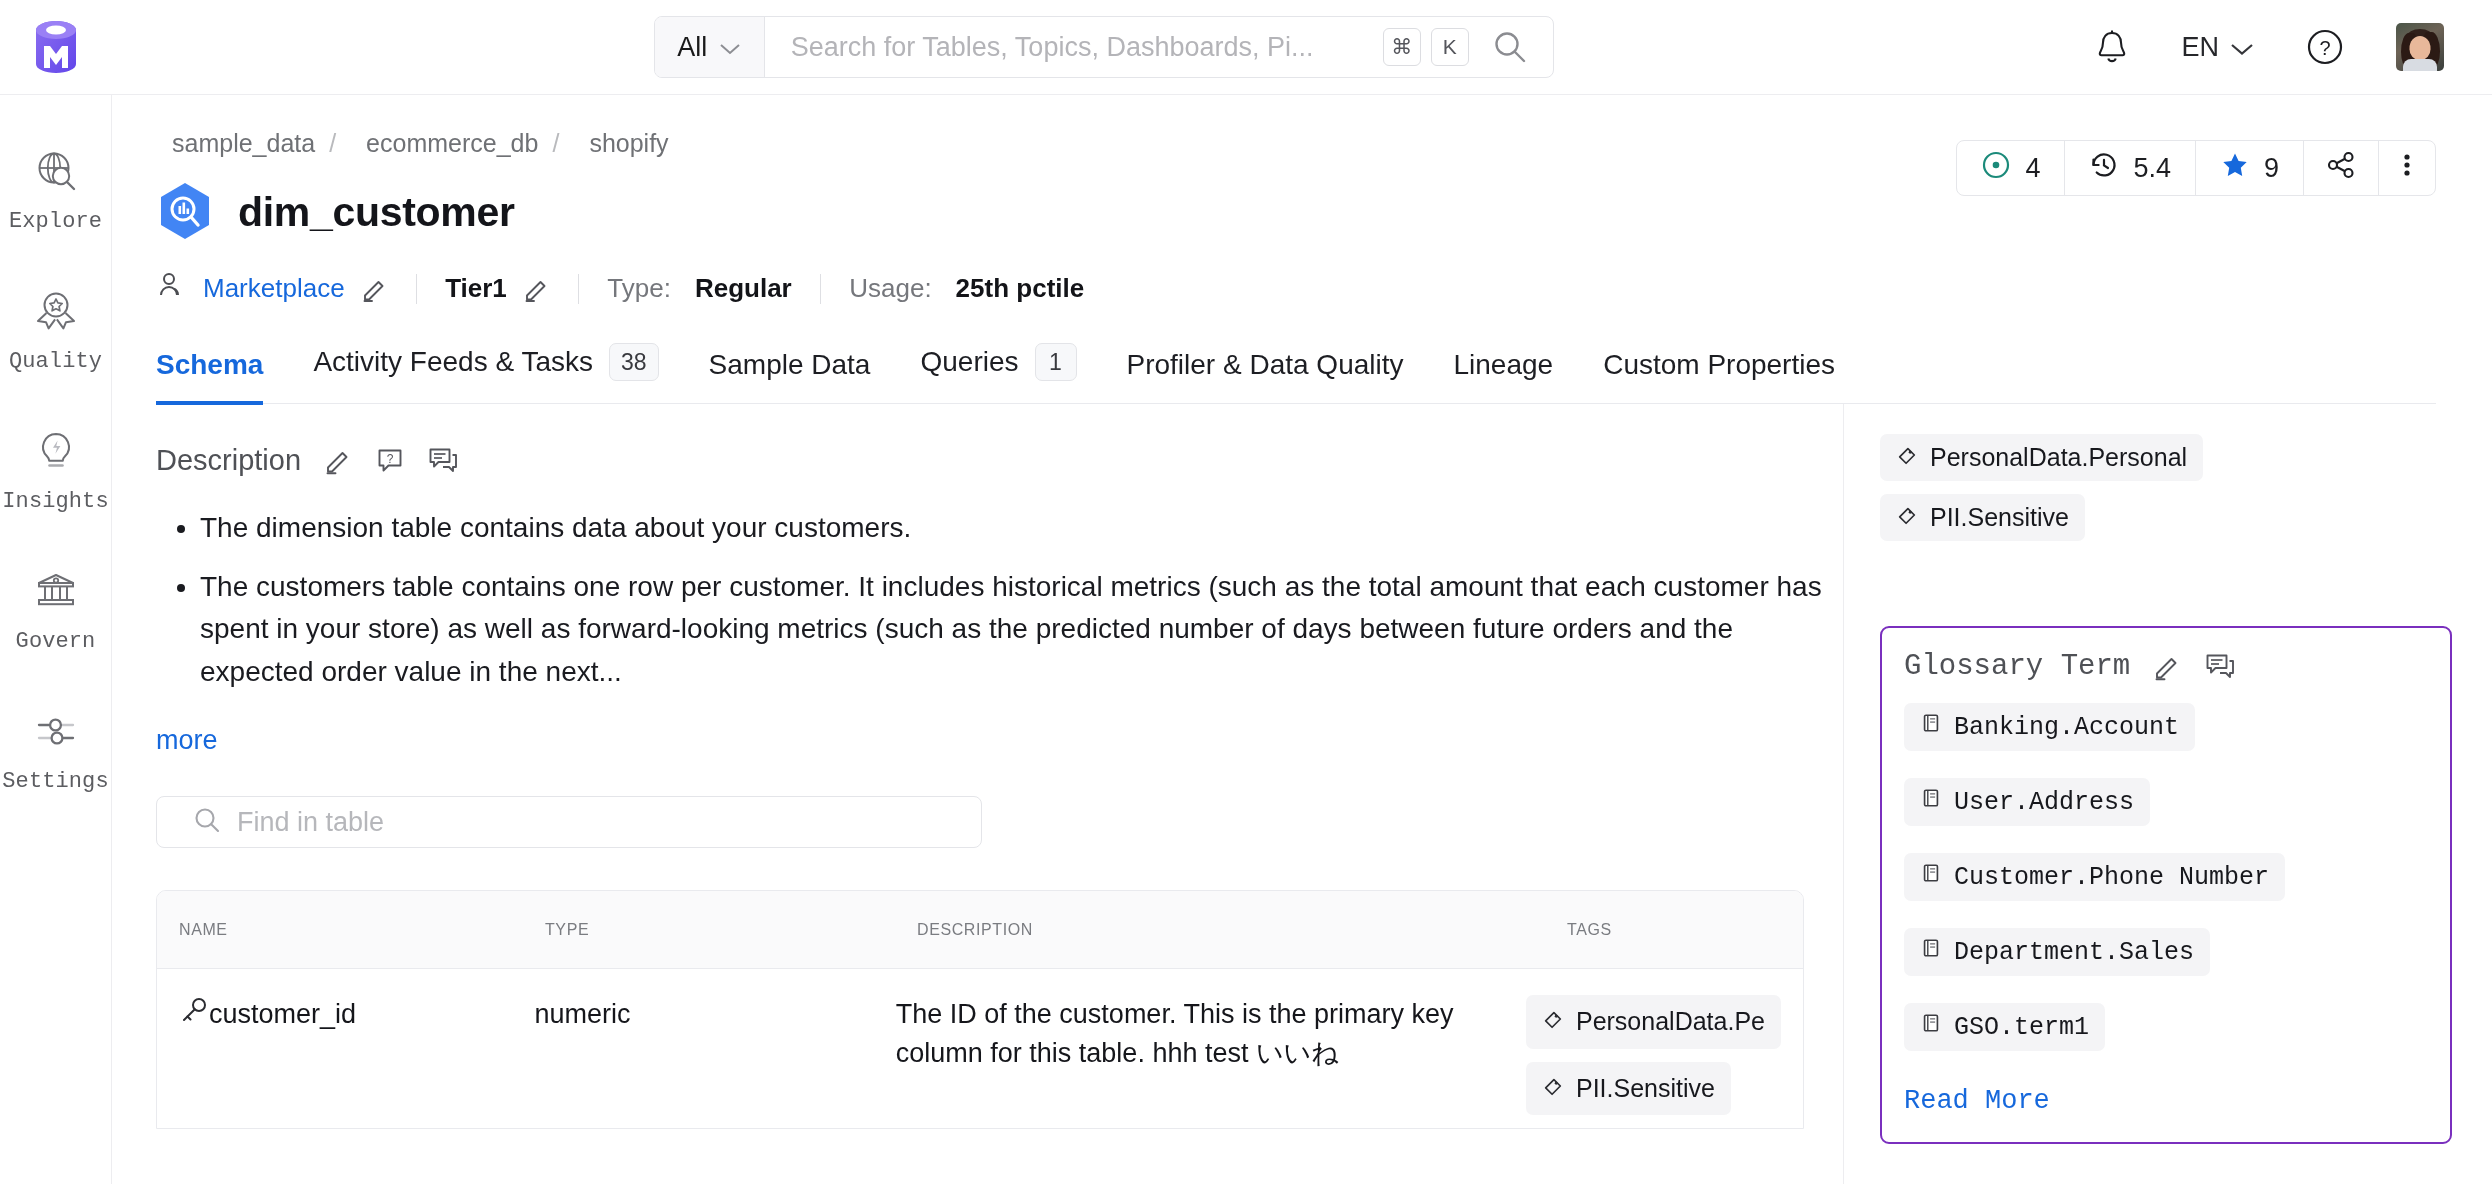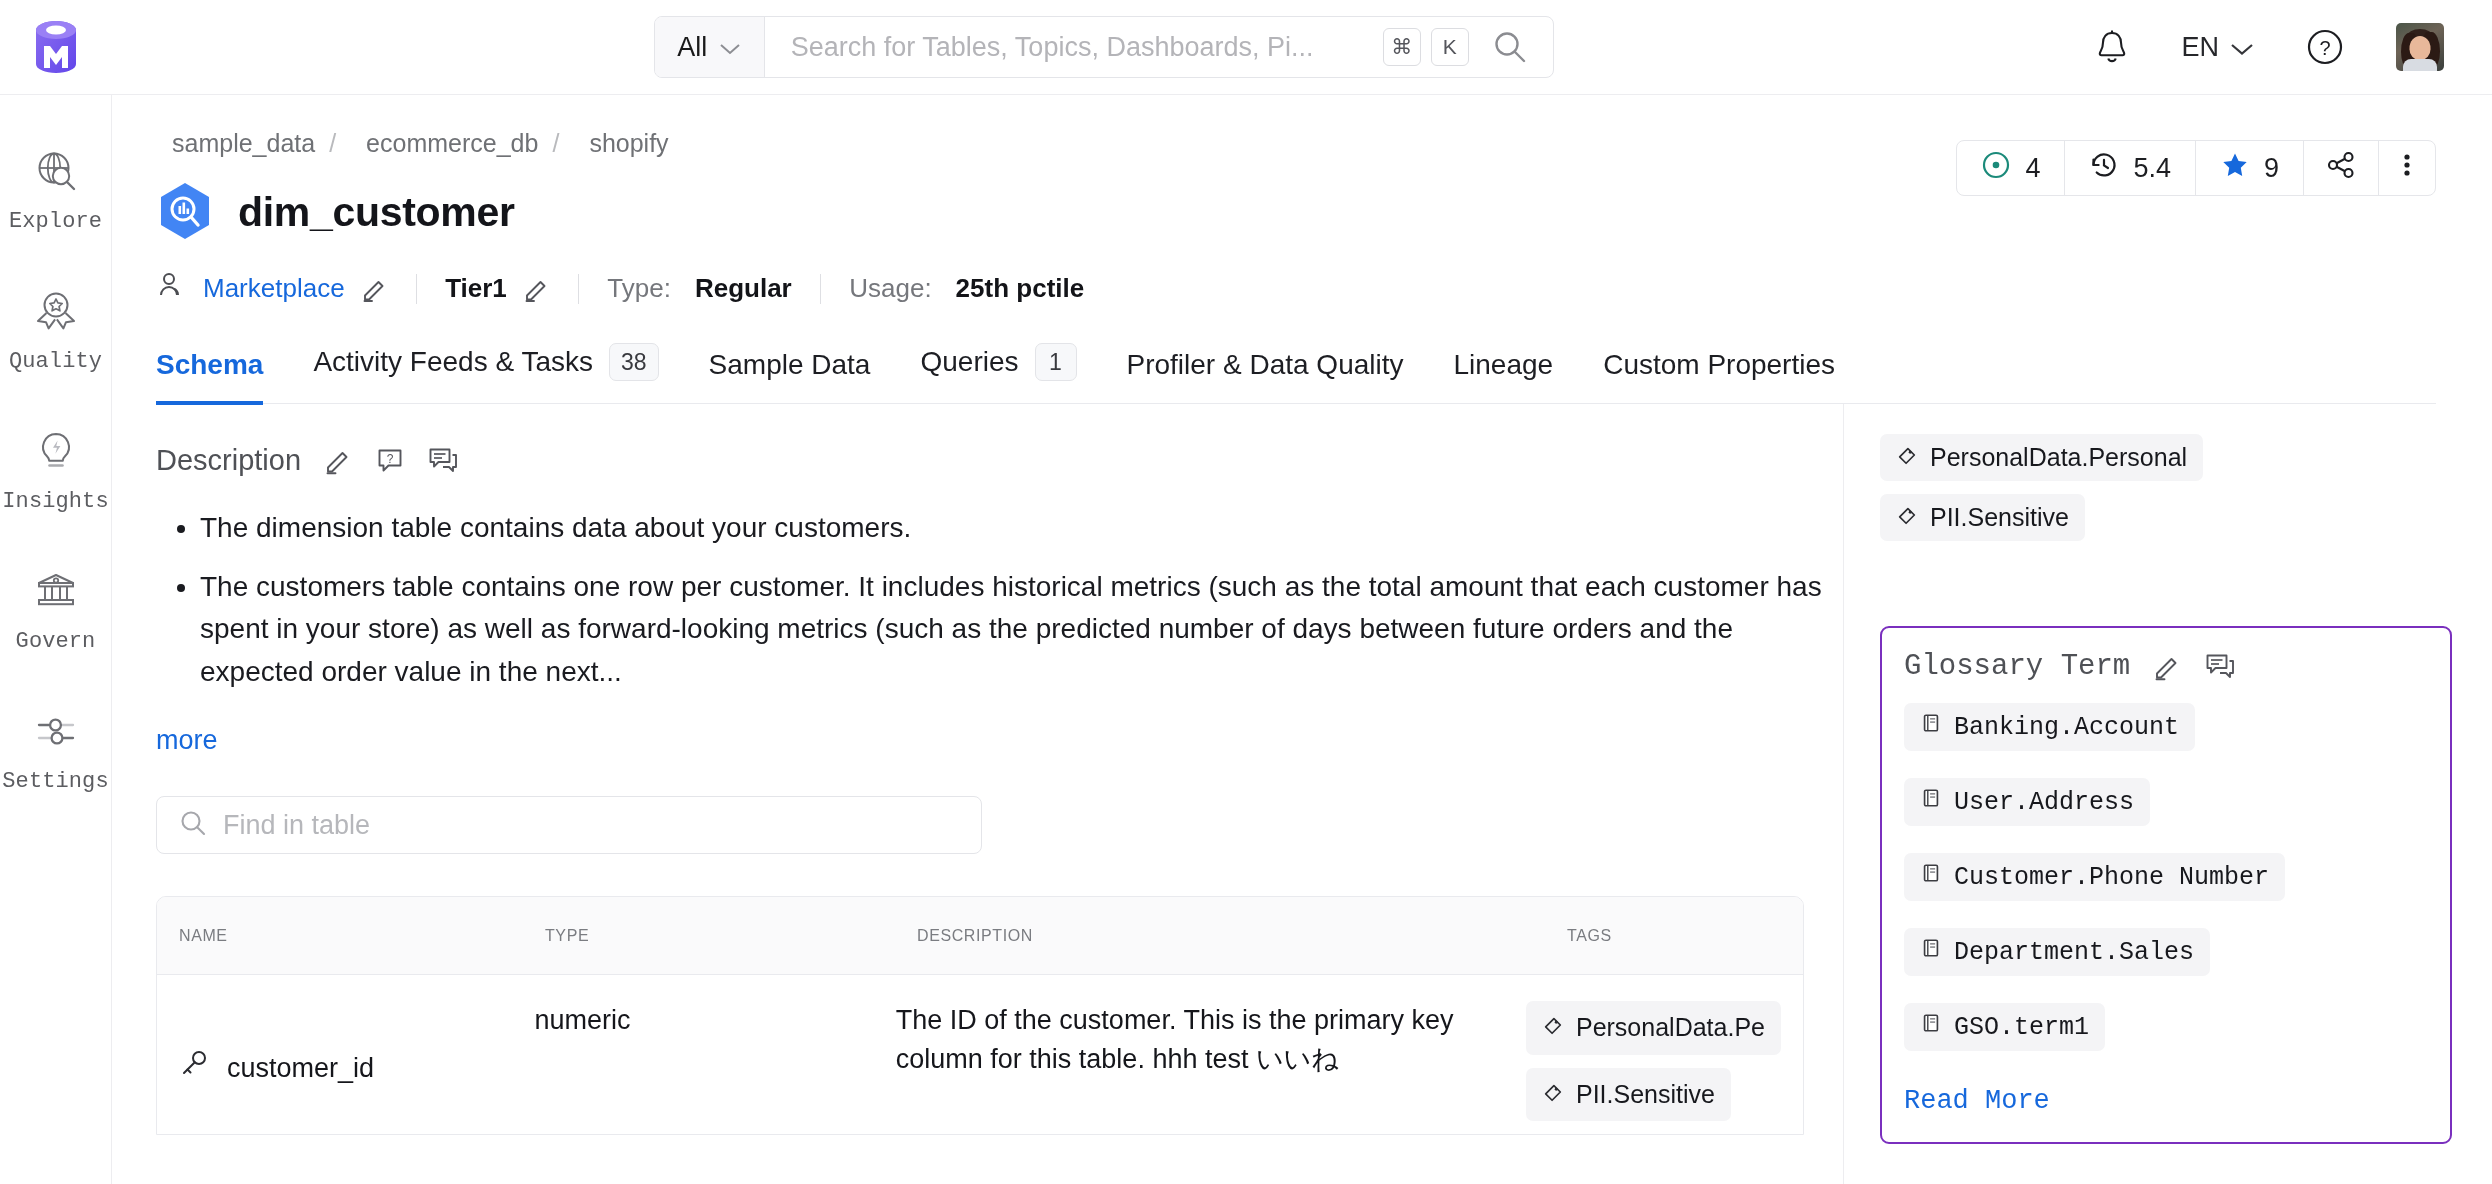--- a/index.html
+++ b/index.html
@@ -170,23 +170,23 @@
   .sec-title { font-size: 29px; color: #4f5156; font-weight: 500; }
 
   .desc-list { margin: 30px 0 0 0; padding-left: 44px; }
   .desc-list li {
     font-size: 28px; line-height: 1.52; color: #1a1b20; margin-bottom: 16px;
     max-width: 1640px;
   }
   .more-link { font-size: 27px; color: #1668dc; margin-top: 16px; cursor: pointer; display:inline-block; }
 
   .find-box {
-    margin-top: 40px; width: 826px; height: 58px;
+    margin-top: 40px; width: 826px; height: 52px;
     border: 1.5px solid #e4e5e9; border-radius: 8px;
-    display: flex; align-items: center; gap: 16px; padding: 0 22px;
+    display: flex; align-items: center; gap: 16px; padding: 0 36px;
   }
   .find-box input {
     flex: 1; border: none; outline: none; font-size: 27px; color: #2a2a2a;
     font-family: "Liberation Sans", sans-serif; background: transparent;
   }
   .find-box input::placeholder { color: #b6b7bb; }
 
   
   .schema-table {
     margin-top: 42px; width: 1648px;
@@ -199,21 +199,21 @@
   }
   .th {
     font-size: 16px; color: #7a7c81; letter-spacing: .6px; padding: 0 22px;
   }
   .c-name { width: 366px; }
   .c-type { width: 372px; }
   .c-desc { width: 650px; }
   .c-tags { flex: 1; }
   .td-row { display: flex; padding: 26px 0 0 0; min-height: 140px; }
   .td { font-size: 27px; color: #15161b; padding: 0 22px; line-height: 1.42; }
-  .td.c-name { display: flex; align-items: center; gap: 18px; }
+  .td.c-name { display: flex; align-items: flex-start; }
 
   .chip {
     display: inline-flex; align-items: center; gap: 12px;
     background: #f4f4f6; border-radius: 7px;
     padding: 9px 16px; font-size: 25px; color: #17181d;
     margin-bottom: 13px; max-width: 100%;
   }
 
   
   .col-right {

